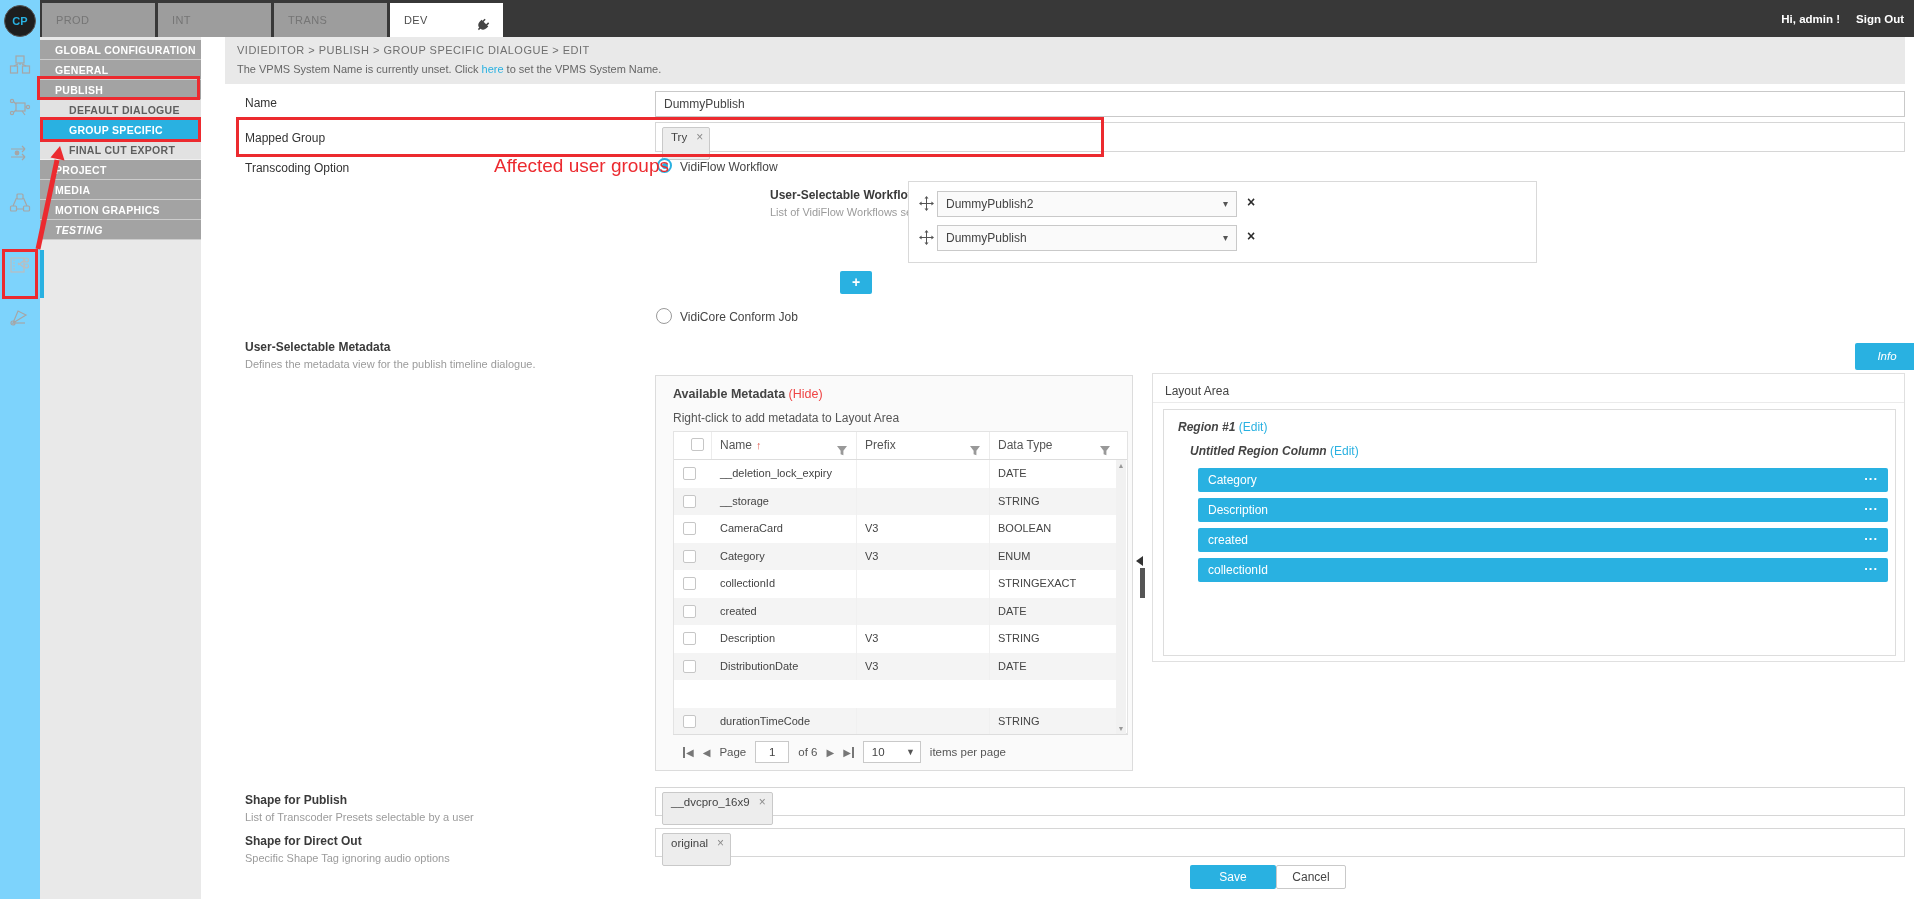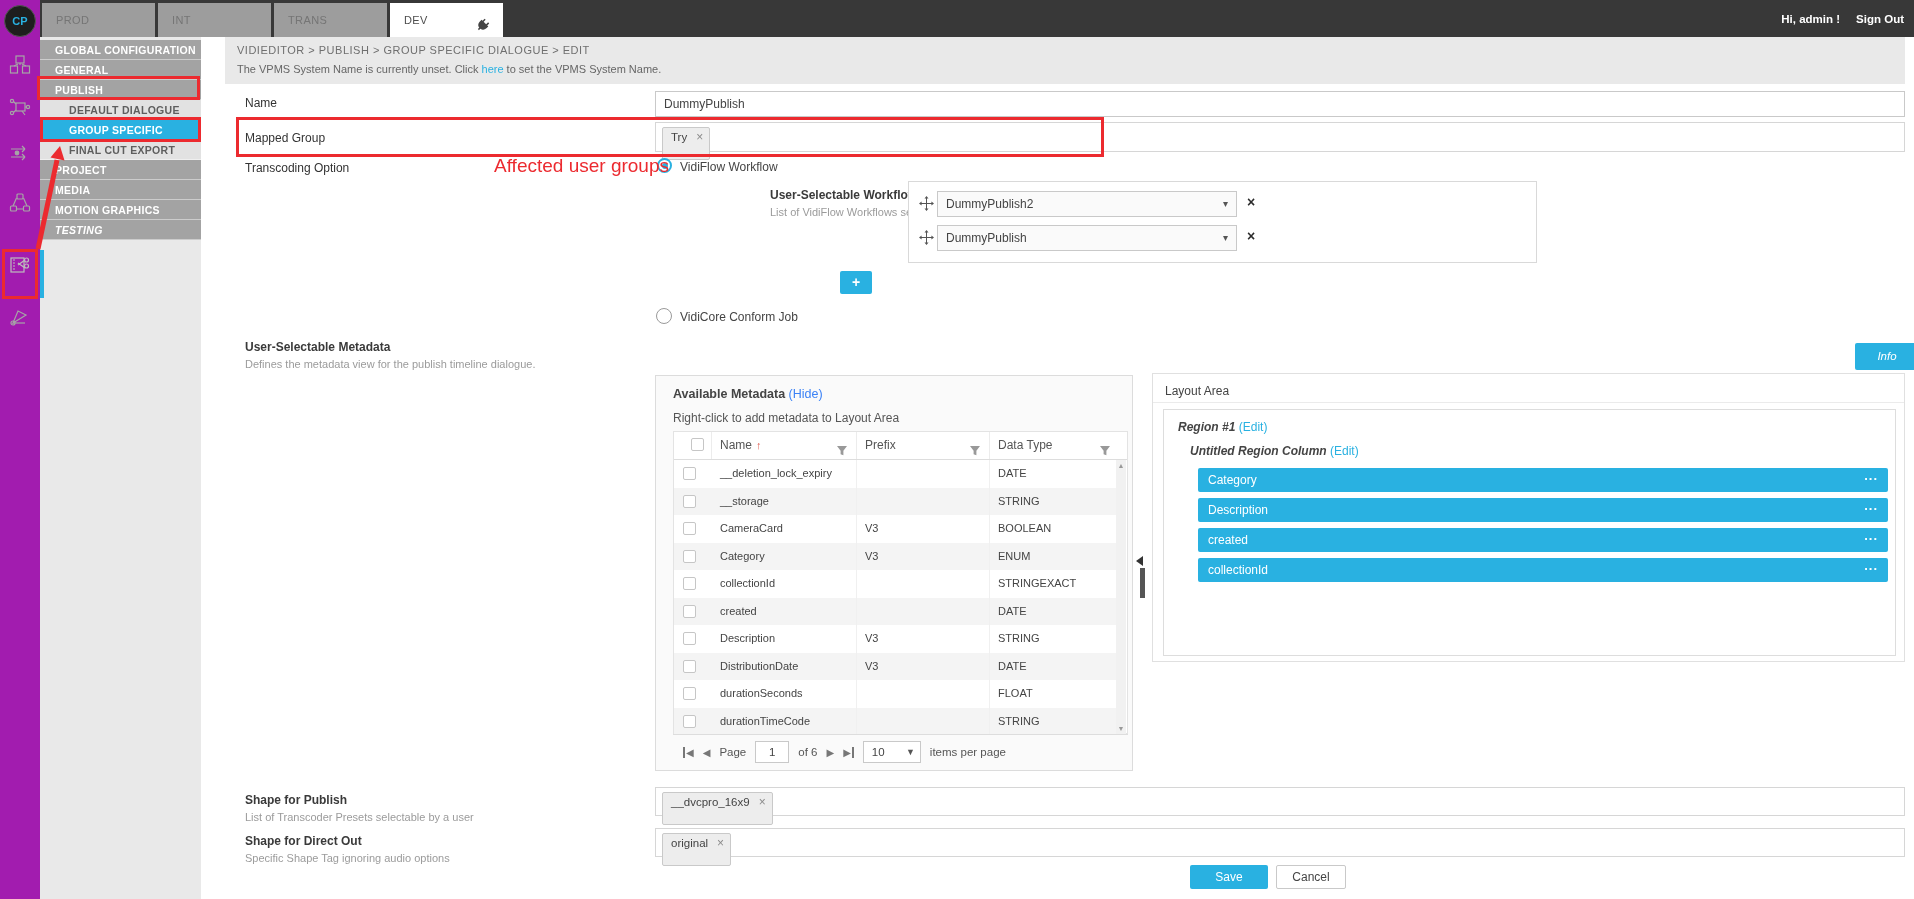--- a/index.html
+++ b/index.html
@@ -10,21 +10,21 @@
   
   .topbar { position:absolute; left:40px; top:0; width:1874px; height:37px; background:#383838; }
   .tab { position:absolute; top:3px; height:34px; background:#9d9d9d; color:#757575; font-size:11px;
          letter-spacing:.4px; line-height:34px; padding-left:14px; cursor:default; }
   .tab.active { background:#ffffff; color:#4d4d4d; }
   .tab .plug { position:absolute; right:12px; top:9px; }
   .topuser { position:absolute; right:10px; top:0; height:37px; display:flex; align-items:center; gap:16px;
              color:#fff; font-size:11.5px; font-weight:600; }
 
   
-  .iconbar { position:absolute; left:0; top:0; width:40px; height:899px; background:#a21caf; }
+  .iconbar { position:absolute; left:0; top:0; width:40px; height:899px; background:#7dd3fc; }
   .avatar { position:absolute; left:4px; top:5px; width:32px; height:32px; border-radius:50%;
             background:#1e1e1e; border:1px solid #565656; color:#29b1e1; font-size:11px; font-weight:700;
             display:flex; align-items:center; justify-content:center; }
   .sideicon { position:absolute; left:9px; width:22px; height:24px; }
   .activebar { position:absolute; left:40px; top:250px; width:4px; height:48px; background:#29b1e1; }
 
   
   .navpanel { position:absolute; left:40px; top:37px; width:161px; height:889px; background:#e9e9e9; }
   .nav-g, .nav-s { position:absolute; left:0; width:161px; height:20px; line-height:20px; font-size:10.5px;
             font-weight:600; letter-spacing:.3px; border-bottom:1px solid rgba(255,255,255,.45); cursor:default; }
@@ -71,21 +71,21 @@
   .toolbar { position:absolute; left:658px; top:343px; display:flex; gap:5px; }
   .tbtn { height:27px; line-height:27px; padding:0 11px; border-radius:2px; color:#fff; font-size:11.5px; cursor:pointer; }
   .tbtn.on  { background:#29b1e1; }
   .tbtn.off { background:#82d4ee; }
   .infobtn { position:absolute; left:1855px; top:343px; width:64px; height:27px; line-height:27px; text-align:center;
              background:#29b1e1; color:#fff; font-size:11.5px; border-radius:2px; cursor:pointer;font-style:italic; }
 
   
   .lpanel { position:absolute; left:655px; top:375px; width:478px; height:396px; background:#fafafa; border:1px solid #dcdcdc; }
   .amtitle { position:absolute; left:17px; top:11px; font-size:12.5px; font-weight:700; color:#444; }
-  .amtitle .hide { color:#3b82f6; font-weight:400; cursor:pointer; }
+  .amtitle .hide { color:#ef4444; font-weight:400; cursor:pointer; }
   .amhint { position:absolute; left:17px; top:35px; font-size:12px; color:#555; }
   .mtable { position:absolute; left:17px; top:55px; width:455px; height:303px; background:#fff; border:1px solid #e3e3e3; }
   .mhead { position:absolute; left:0; top:0; width:453px; height:28px; background:#fff; border-bottom:1px solid #ddd;
            display:grid; grid-template-columns:38px 145px 133px 129px; }
   .mhc { position:relative; font-size:12px; color:#555; line-height:27px; padding-left:8px; border-right:1px solid #ececec; }
   .mhc:last-child { border-right:none; }
   .sortup { color:#e05c51; font-size:11px; margin-left:4px; }
   .funnel { position:absolute; right:8px; top:8px; cursor:pointer; }
   .mrow { position:absolute; left:0; width:443px; height:27.5px; display:grid; grid-template-columns:38px 145px 133px 127px; }
   .mrow.alt { background:#f4f4f4; }
@@ -113,21 +113,21 @@
   .latitle { position:absolute; left:12px; top:10px; font-size:12px; color:#444; }
   .lahr { position:absolute; left:0; top:28px; width:751px; border-bottom:1px solid #ebebeb; }
   .regbox { position:absolute; left:10px; top:35px; width:733px; height:247px; border:1px solid #ddd; background:#fff; }
   .regline { position:absolute; left:14px; top:10px; font-size:12px; font-style:italic; font-weight:600; color:#444; }
   .colline { position:absolute; left:26px; top:34px; font-size:12px; font-style:italic; font-weight:700; color:#444; }
   .editlnk { color:#29b1e1; font-weight:400; font-style:normal; cursor:pointer; }
   .fieldbar { position:absolute; left:34px; width:690px; height:24px; background:#29b1e1; border-radius:2px;
               color:#fff; font-size:12px; line-height:24px; padding-left:10px; cursor:grab; }
   .fieldbar .dots { position:absolute; right:10px; top:-4px; font-weight:700; letter-spacing:1px; font-size:13px; cursor:pointer; }
 
-  .savebtn { position:absolute; left:1190px; top:865px; width:78px; height:24px; background:#29b1e1; color:#fff;
+  .savebtn { position:absolute; left:1190px; top:865px; width:86px; height:24px; background:#29b1e1; color:#fff;
              font-size:12px; text-align:center; line-height:24px; border-radius:2px; cursor:pointer; }
   .cancelbtn { position:absolute; left:1276px; top:865px; width:70px; height:24px; background:#fff; color:#444;
              border:1px solid #c9c9c9; font-size:12px; text-align:center; line-height:22px; border-radius:2px; cursor:pointer; }
 
   
   .redbox { position:absolute; border:3px solid #ec2a2f; pointer-events:none; }
   .redtext { position:absolute; left:494px; top:155px; color:#ec2a2f; font-size:19px; pointer-events:none; }
   .arrowsvg { position:absolute; left:0; top:0; pointer-events:none; }
 </style>
 </head>
@@ -373,28 +373,20 @@
           <div class="mc">STRING</div>
       </div>
       <div class="mrow alt" style="top:220.5px;">
         <div>
             <div class="cbx"></div>
           </div>
         <div class="mc">DistributionDate</div>
           <div class="mc">V3</div>
           <div class="mc">DATE</div>
       </div>
-      <div class="mrow" style="top:248px;">
-        <div>
-            <div class="cbx"></div>
-          </div>
-        <div class="mc">durationSeconds</div>
-          <div class="mc"></div>
-          <div class="mc">FLOAT</div>
-      </div>
       <div class="mrow alt" style="top:275.5px;">
         <div>
             <div class="cbx"></div>
           </div>
         <div class="mc">durationTimeCode</div>
           <div class="mc"></div>
           <div class="mc">STRING</div>
       </div>
 
       <div class="vscroll">

